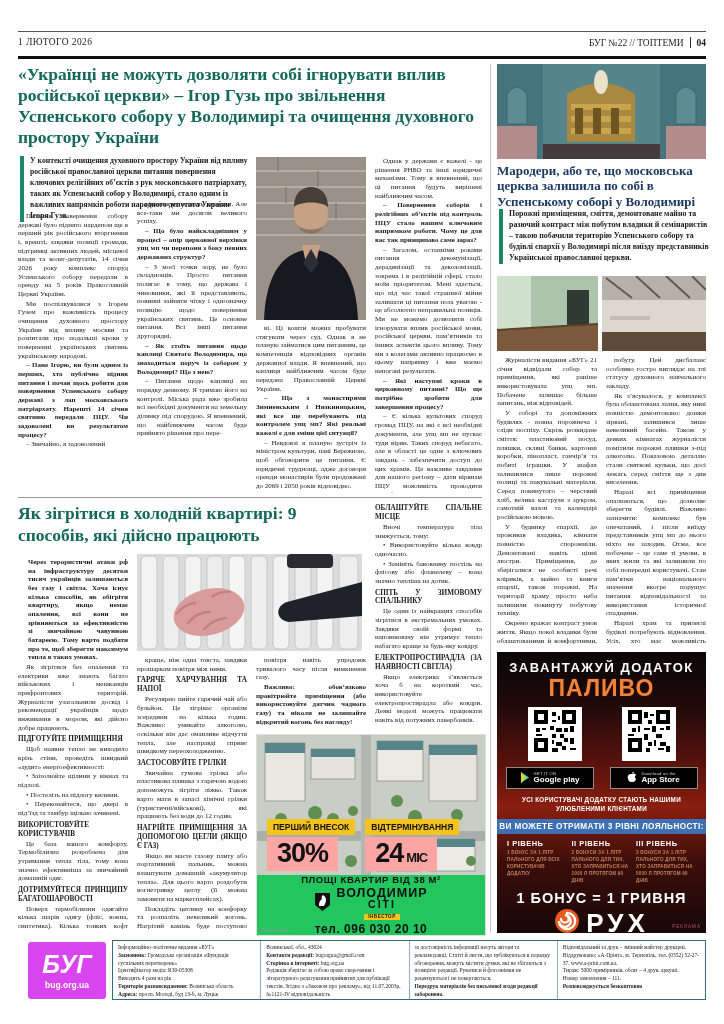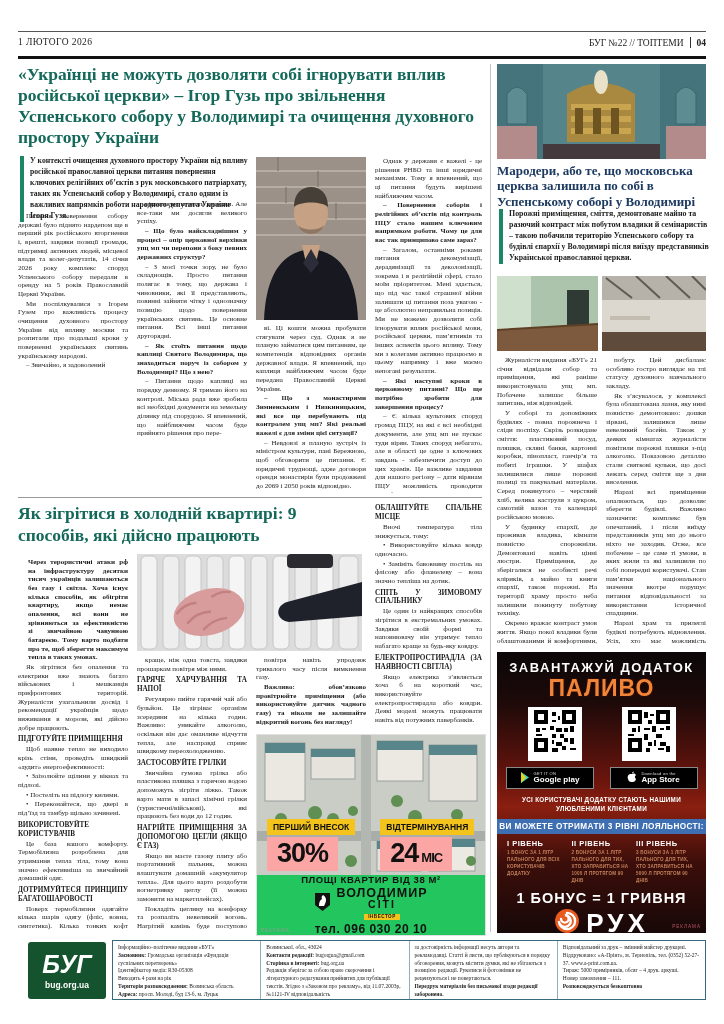--- a/index.html
+++ b/index.html
@@ -44,21 +44,21 @@
   .photo{position:absolute;overflow:hidden;background:#888;}
   .photo svg{display:block;}
   .ph-portrait{left:256px;top:157px;width:110px;height:163px;}
   .ph-radiator{left:137px;top:554px;width:225px;height:97px;}
   .ph-cathedral{left:497px;top:64px;width:209px;height:95px;}
   .ph-room-green{left:497px;top:276px;width:101px;height:75px;}
   .ph-room-white{left:602px;top:276px;width:104px;height:75px;}
   
   .ad-vol{position:absolute;left:256px;top:734px;width:228px;height:200px;background:#fff;border:1px solid #e0e0e0;}
   .ad-vol .aerial{position:absolute;left:0;top:0;width:228px;height:140px;}
-  .ad-vol .badges{position:absolute;left:10px;top:84px;display:flex;gap:25px;font-family:"Liberation Sans",sans-serif;}
+  .ad-vol .badges{position:absolute;left:10px;top:84px;display:flex;gap:10px;font-family:"Liberation Sans",sans-serif;}
   .badge-label{background:#f4c41d;color:#111;font-weight:700;font-size:8.5px;padding:3px 6px;display:inline-block;}
   .badge-value{background:#fca5a5;color:#111;font-weight:700;font-size:27px;line-height:1;padding:3px 10px 4px;
                display:inline-block;margin-top:2px;letter-spacing:-1px;}
   .badge-group{display:flex;flex-direction:column;align-items:flex-start;}
   .badge-unit{font-size:13px;margin-left:3px;}
   .ad-vol .ad-white{position:absolute;left:0;bottom:0;width:228px;height:60px;background:#22c55e;display:flex;
                     flex-direction:column;align-items:center;justify-content:center;gap:2px;
                     font-family:"Liberation Sans",sans-serif;}
   .area-line{font-weight:700;font-size:9.5px;letter-spacing:.6px;color:#111;}
   .brand-row{display:flex;align-items:center;gap:5px;}
@@ -90,21 +90,21 @@
   .pl-levels{display:flex;justify-content:space-between;padding:5px 10px 0;text-align:left;}
   .pl-level{width:60px;}
   .pl-level-title{font-weight:700;font-size:7.5px;color:#fff;letter-spacing:.5px;}
   .pl-level-text{margin-top:2px;font-size:4.6px;line-height:1.5;color:#c4805a;font-weight:700;letter-spacing:.2px;}
   .pl-bonus{margin-top:5px;font-weight:700;font-size:14.5px;letter-spacing:1px;}
   .pl-brand{display:flex;align-items:center;justify-content:center;gap:6px;margin-top:2px;}
   .pl-rux{font-weight:700;font-size:26px;letter-spacing:4px;line-height:1;}
   .pl-slogan{margin-top:2px;font-weight:700;font-size:7.3px;letter-spacing:1.4px;}
   .pl-reklama{position:absolute;right:5px;bottom:4px;font-size:4.6px;color:#b56;letter-spacing:1px;}
   
-  .f-logo{position:absolute;left:28px;top:942px;width:78px;height:57px;background:#14532d;border-radius:3px;
+  .f-logo{position:absolute;left:28px;top:942px;width:78px;height:57px;background:#d946ef;border-radius:3px;
           display:flex;flex-direction:column;align-items:center;justify-content:center;color:#fff;
           font-family:"Liberation Sans",sans-serif;}
   .f-logo-text{font-weight:700;font-style:italic;font-size:25px;line-height:1;}
   .f-logo-site{font-weight:700;font-size:8.5px;margin-top:3px;}
   .fineprint{position:absolute;left:112px;top:940px;width:594px;height:60px;border:1px solid #356b7d;
              display:flex;box-sizing:border-box;}
   .fcol{flex:1;padding:3px 5px;border-left:1px solid #8fb0ba;overflow:hidden;}
   .fcol:first-child{border-left:none;}
   .fineprint .para{font-size:5.5px;line-height:1.42;text-indent:0;margin:0;text-align:left;}
 </style>
@@ -120,20 +120,21 @@
     <span class="hdr-sep"></span>
     <span class="hdr-page">04</span>
   </div>
   <div class="thick-rule"></div>
 
   <div class="a1-headline">«Українці не можуть дозволяти собі ігнорувати вплив російської церкви» – Ігор Гузь про звільнення Успенського собору у Володимирі та очищення духовного простору України</div>
   <div class="a1-lede lede">У контексті очищення духовного простору України від впливу російської православної церкви питання повернення ключових релігійних об’єктів з рук московського патріархату, таких як Успенський собор у Володимирі, стало одним із важливих напрямків роботи народного депутата України Ігоря Гузя.</div>
   <div class="col a1c1">
       <p class="para p">Питання повернення собору державі було піднято нардепом ще в перший рік російського вторгнення і, врешті, завдяки позиції громади, підтримці активних людей, місцевої влади та колег-депутатів, 14 січня 2026 року комплекс споруд Успенського собору передали в оренду на 5 років Православній Церкві України.</p>
       <p class="para p">Ми поспілкувалися з Ігорем Гузем про важливість процесу очищення духовного простору України від впливу москви та розпитали про подальші кроки у поверненні українських святинь українському народові.</p>
+      <p class="para q">– Пане Ігорю, ви були одним із перших, хто публічно підняв питання і почав щось робити для повернення Успенського собору державі з лап московського патріархату. Нарешті 14 січня святиню передали ПЦУ. Чи задоволені ви результатом процесу?</p>
       <p class="para p">– Звичайно, я задоволений</p>
     </div>
   <div class="col a1c2">
       <p class="para p">рішення на користь держави. Але все-таки ми досягли великого успіху.</p>
       <p class="para q">– Що було найскладнішим у процесі – опір церковної верхівки упц мп чи перепони з боку певних державних структур?</p>
       <p class="para p">– З моєї точки зору, не було складнощів. Просто питання полягає в тому, що держава і чиновники, які її представляють, повинні зайняти чітку і однозначну позицію щодо повернення українських святинь. Це основне питання. Всі інші питання другорядні.</p>
       <p class="para q">– Як стоїть питання щодо каплиці Святого Володимира, що знаходиться поруч із собором у Володимирі? Що з нею?</p>
       <p class="para p">– Питання щодо каплиці на порядку денному. Я тримаю його на контролі. Міська рада вже зробила всі необхідні документи на земельну ділянку під спорудою. Я впевнений, що найближчим часом буде прийнято рішення про пере-</p>
     </div>
 

